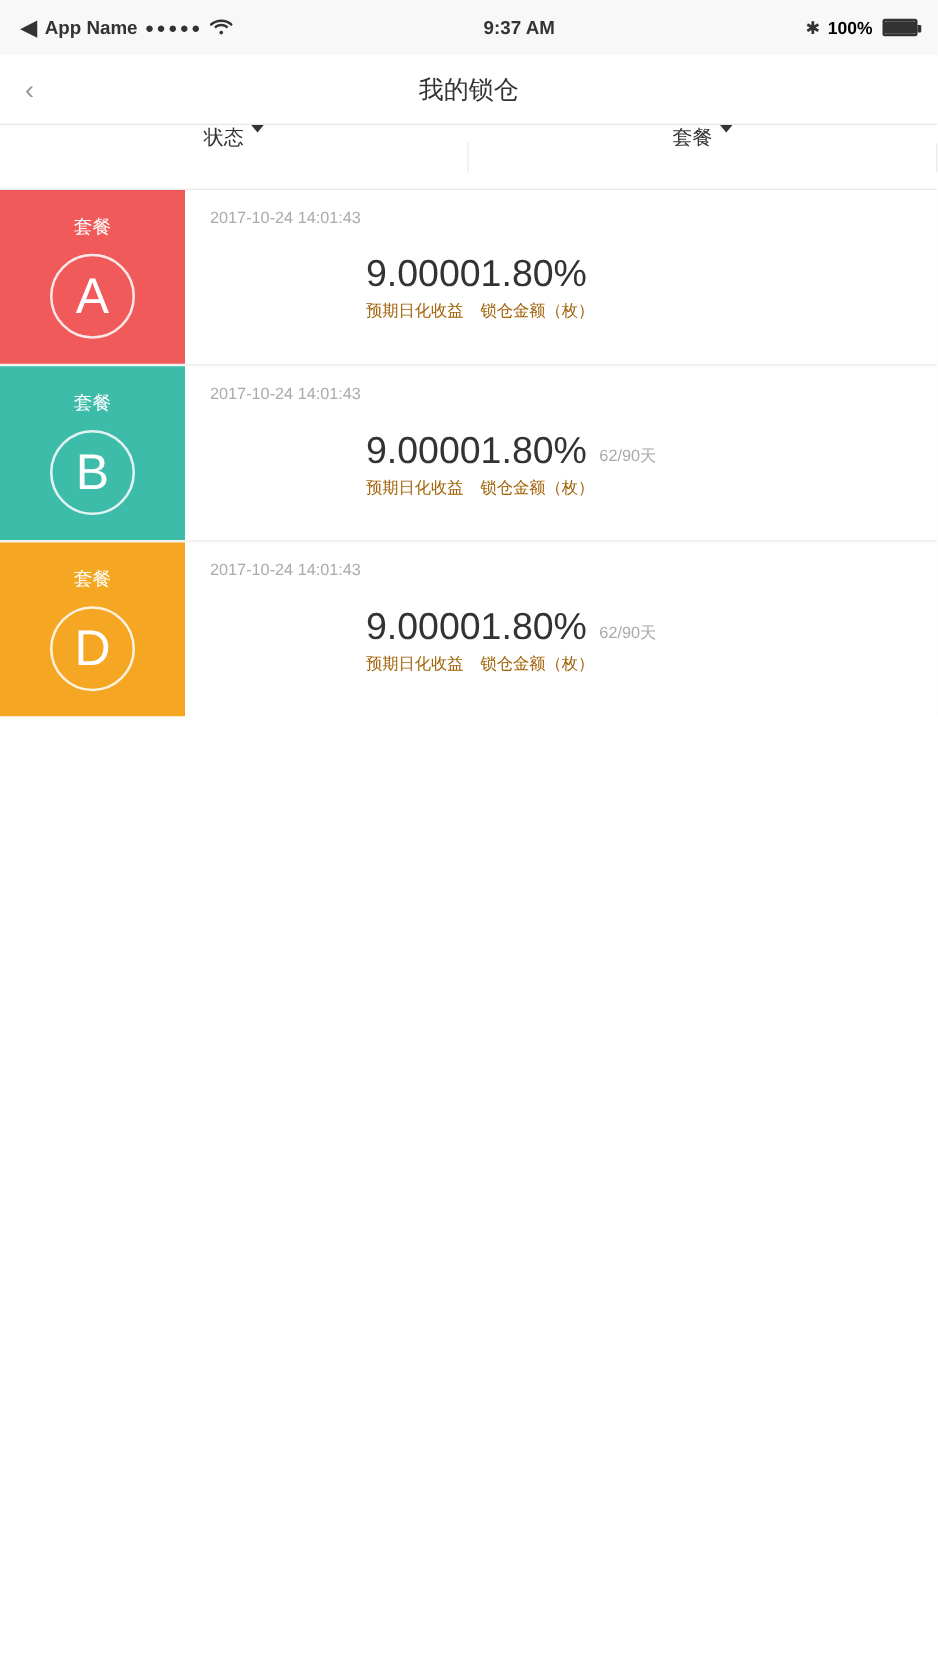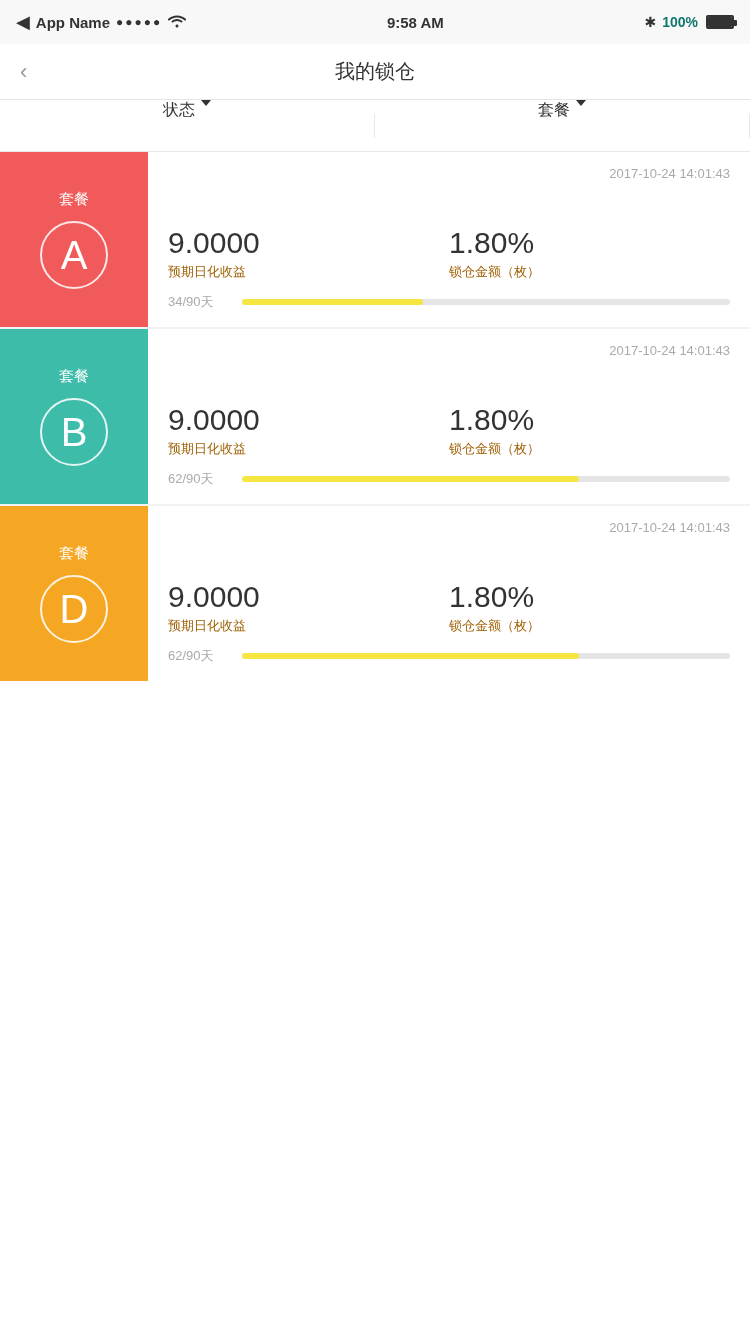--- a/index.html
+++ b/index.html
@@ -55,21 +55,21 @@
       display: flex;
       align-items: center;
       gap: 6px;
     }
     .status-bluetooth {
       font-size: 14px;
       color: #333;
     }
     .status-battery {
       font-size: 14px;
-      color: #0f766e;
+      color: #000000;
       font-weight: 600;
     }
 
     
     .nav-bar {
       height: 56px;
       background: #ffffff;
       display: flex;
       align-items: center;
       justify-content: center;
@@ -180,21 +180,21 @@
 
     .badge-red { background: #f05a5a; }
     .badge-teal { background: #3dbcaa; }
     .badge-orange { background: #f5a623; }
 
     
     .card-content {
       flex: 1;
       padding: 14px 20px 16px 20px;
       display: flex;
-      flex-direction: column;
+      flex-direction: row;
       gap: 4px;
     }
     .card-timestamp {
       text-align: right;
       font-size: 13px;
       color: #aaaaaa;
       margin-bottom: 4px;
     }
     .card-values {
       display: flex;
@@ -250,21 +250,21 @@
     <span class="status-app-name">App Name</span>
     <span class="status-dots">●●●●●</span>
     <span class="status-wifi">
       <svg width="18" height="14" viewBox="0 0 18 14" fill="none">
         <path d="M9 10.5C9.83 10.5 10.5 11.17 10.5 12C10.5 12.83 9.83 13.5 9 13.5C8.17 13.5 7.5 12.83 7.5 12C7.5 11.17 8.17 10.5 9 10.5Z" fill="#333"></path>
         <path d="M9 7C10.7 7 12.22 7.7 13.33 8.83L14.75 7.41C13.26 5.9 11.23 5 9 5C6.77 5 4.74 5.9 3.25 7.41L4.67 8.83C5.78 7.7 7.3 7 9 7Z" fill="#333"></path>
         <path d="M9 3.5C12.17 3.5 15.02 4.77 17.09 6.84L18.5 5.43C16.05 2.96 12.7 1.5 9 1.5C5.3 1.5 1.95 2.96 -0.5 5.43L0.91 6.84C2.98 4.77 5.83 3.5 9 3.5Z" fill="#333"></path>
       </svg>
     </span>
   </div>
-  <span class="status-time">9:58 AM</span>
+  <span class="status-time">9:37 AM</span>
   <div class="status-right">
     <span class="status-bluetooth">✱</span>
     <span class="status-battery">100%</span>
     <span style="display:inline-block;width:28px;height:14px;border:2px solid #333;border-radius:2px;position:relative;margin-left:2px;">
       <span style="display:block;width:100%;height:100%;background:#333;border-radius:1px;"></span>
       <span style="position:absolute;right:-5px;top:3px;width:3px;height:6px;background:#333;border-radius:0 1px 1px 0;"></span>
     </span>
   </div>
 </div>
 
@@ -298,26 +298,20 @@
       <div class="card-values">
         <div class="card-value-item">
           <div class="card-value-number">9.0000</div>
           <div class="card-value-label">预期日化收益</div>
         </div>
         <div class="card-value-item">
           <div class="card-value-number">1.80%</div>
           <div class="card-value-label">锁仓金额（枚）</div>
         </div>
       </div>
-      <div class="card-progress-row">
-        <span class="card-progress-text">34/90天</span>
-        <div class="progress-bar-bg">
-          <div class="progress-bar-fill" style="width: 37%"></div>
-        </div>
-      </div>
     </div>
   </div>
 
   <div class="card">
     <div class="card-badge badge-teal">
       <span class="card-badge-label">套餐</span>
       <div class="card-badge-circle">B</div>
     </div>
     <div class="card-content">
       <div class="card-timestamp">2017-10-24 14:01:43</div>

